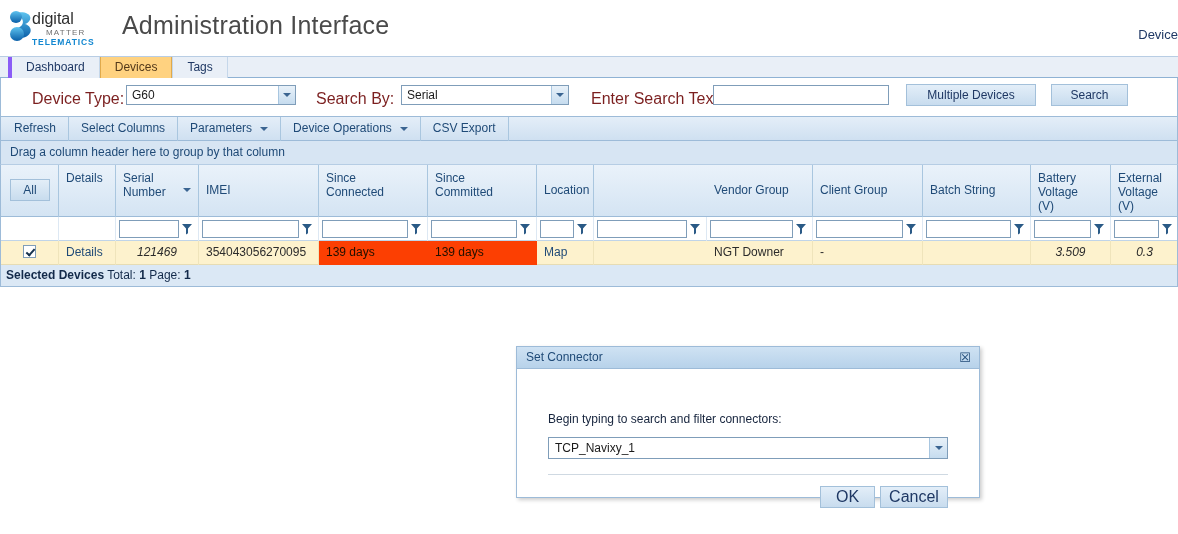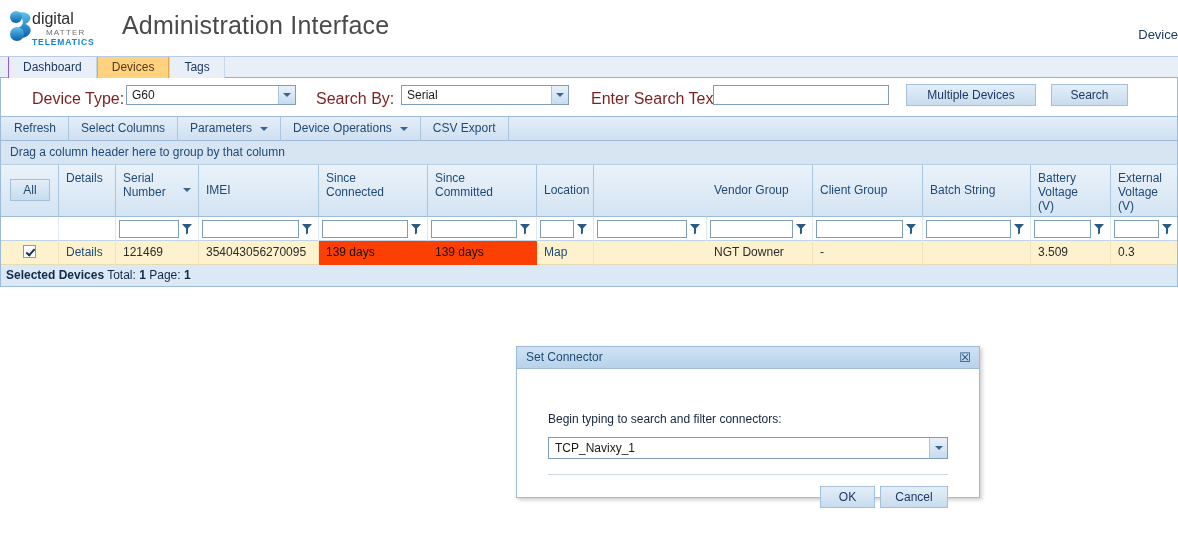--- a/index.html
+++ b/index.html
@@ -55,21 +55,21 @@
     line-height: 21px;
     padding: 0 14px;
     font-size: 12px;
     color: #1f3864;
     border-left: 1px solid #c5d7ea;
     border-right: 1px solid #c5d7ea;
     background: #e9eff7;
     cursor: default;
     vertical-align: top;
   }
-  .tab.first { border-left: 1px solid #8b5cf6; }
+  .tab.first { border-left: 4px solid #8b5cf6; }
   .tab.active {
     background: #ffd280;
     color: #53391a;
     border-left: 1px solid #e0aa4c;
     border-right: 1px solid #e0aa4c;
   }
 
   
   .searchpanel {
     position: relative;
@@ -264,21 +264,21 @@
     position: absolute;
     top: 0; height: 24px;
     line-height: 23px;
     border-right: 1px solid #efe4bb;
     font-size: 12px;
     color: #2b2b2b;
     padding: 0 7px;
     overflow: hidden;
     white-space: nowrap;
   }
-  .dcell.num { text-align: left; }
+  .dcell.num { text-align: center; font-style: italic; }
   .dcell.ctr { text-align: center; padding: 0; }
   .dcell.alert {
     background: #fc3f02;
     color: #201000;
     border-right: 1px solid #fc3f02;
   }
   .chk {
     display: inline-block;
     width: 13px; height: 13px;
     border: 1px solid #7f9db9;
@@ -376,21 +376,21 @@
     left: 31px; top: 105px;
     width: 400px; height: 1px;
     background: #cfd9e2;
   }
   .dlg-btn {
     position: absolute;
     top: 117px;
     height: 22px;
     line-height: 20px;
     text-align: center;
-    font-size: 12px;
+    font-size: 16px;
     color: #1f3864;
     background: linear-gradient(to bottom,#e3eef8,#c8dcee);
     border: 1px solid #a3c0da;
     cursor: default;
   }
 </style>
 </head>
 <body>
 
 <div class="header">

